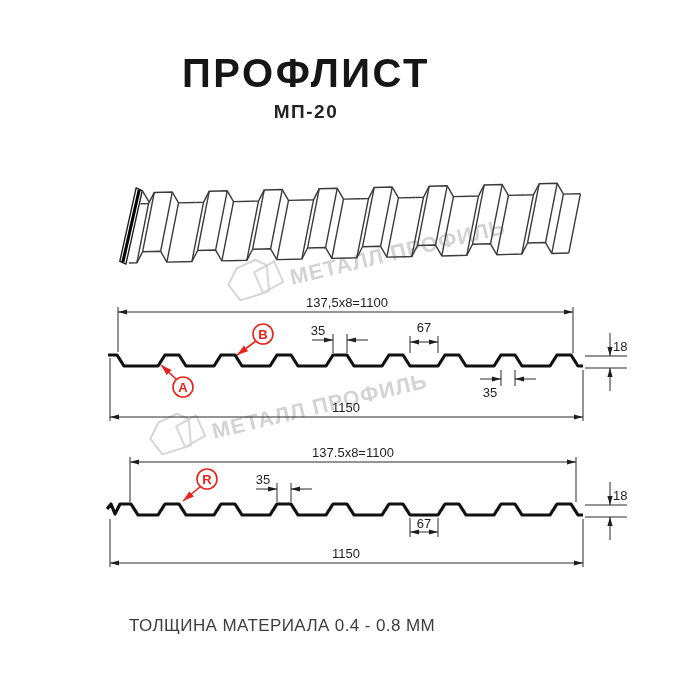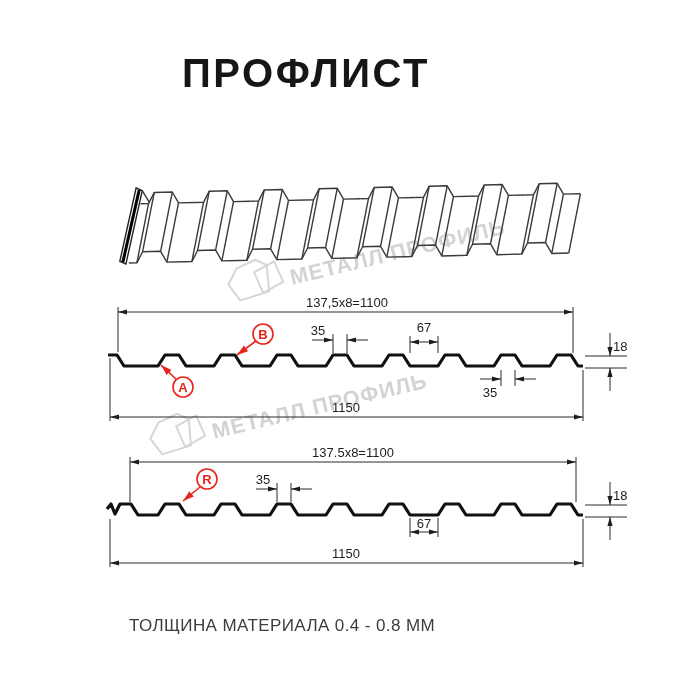--- a/index.html
+++ b/index.html
@@ -33,20 +33,21 @@
   .thick{stroke:#111111;stroke-width:3.2;fill:none;stroke-linejoin:round;}
   .rib3d{stroke:#3a3a3a;stroke-width:1.4;fill:none;stroke-linejoin:round;}
   .red{stroke:#e8231a;stroke-width:1.6;fill:none;}
   .wm-shape{stroke:#d6d6d6;stroke-width:2;fill:none;stroke-linejoin:round;}
 </style>
 </head>
 <body>
 
 <div class="header">
   <div class="title">ПРОФЛИСТ</div>
+  <div class="subtitle">МП-20</div>
 </div>
 
 <svg width="700" height="700" viewBox="0 0 700 700">
   <defs>
     <marker id="ar" viewBox="0 0 9 6" markerWidth="9" markerHeight="6" refX="9" refY="3" orient="auto-start-reverse">
       <path d="M0,0.4 L9,3 L0,5.6 Z" fill="#1e1e1e"></path>
     </marker>
     <marker id="arred" viewBox="0 0 7 5" markerWidth="7" markerHeight="5" refX="7" refY="2.5" orient="auto-start-reverse">
       <path d="M0,0.3 L7,2.5 L0,4.7 Z" fill="#e8231a"></path>
     </marker>

